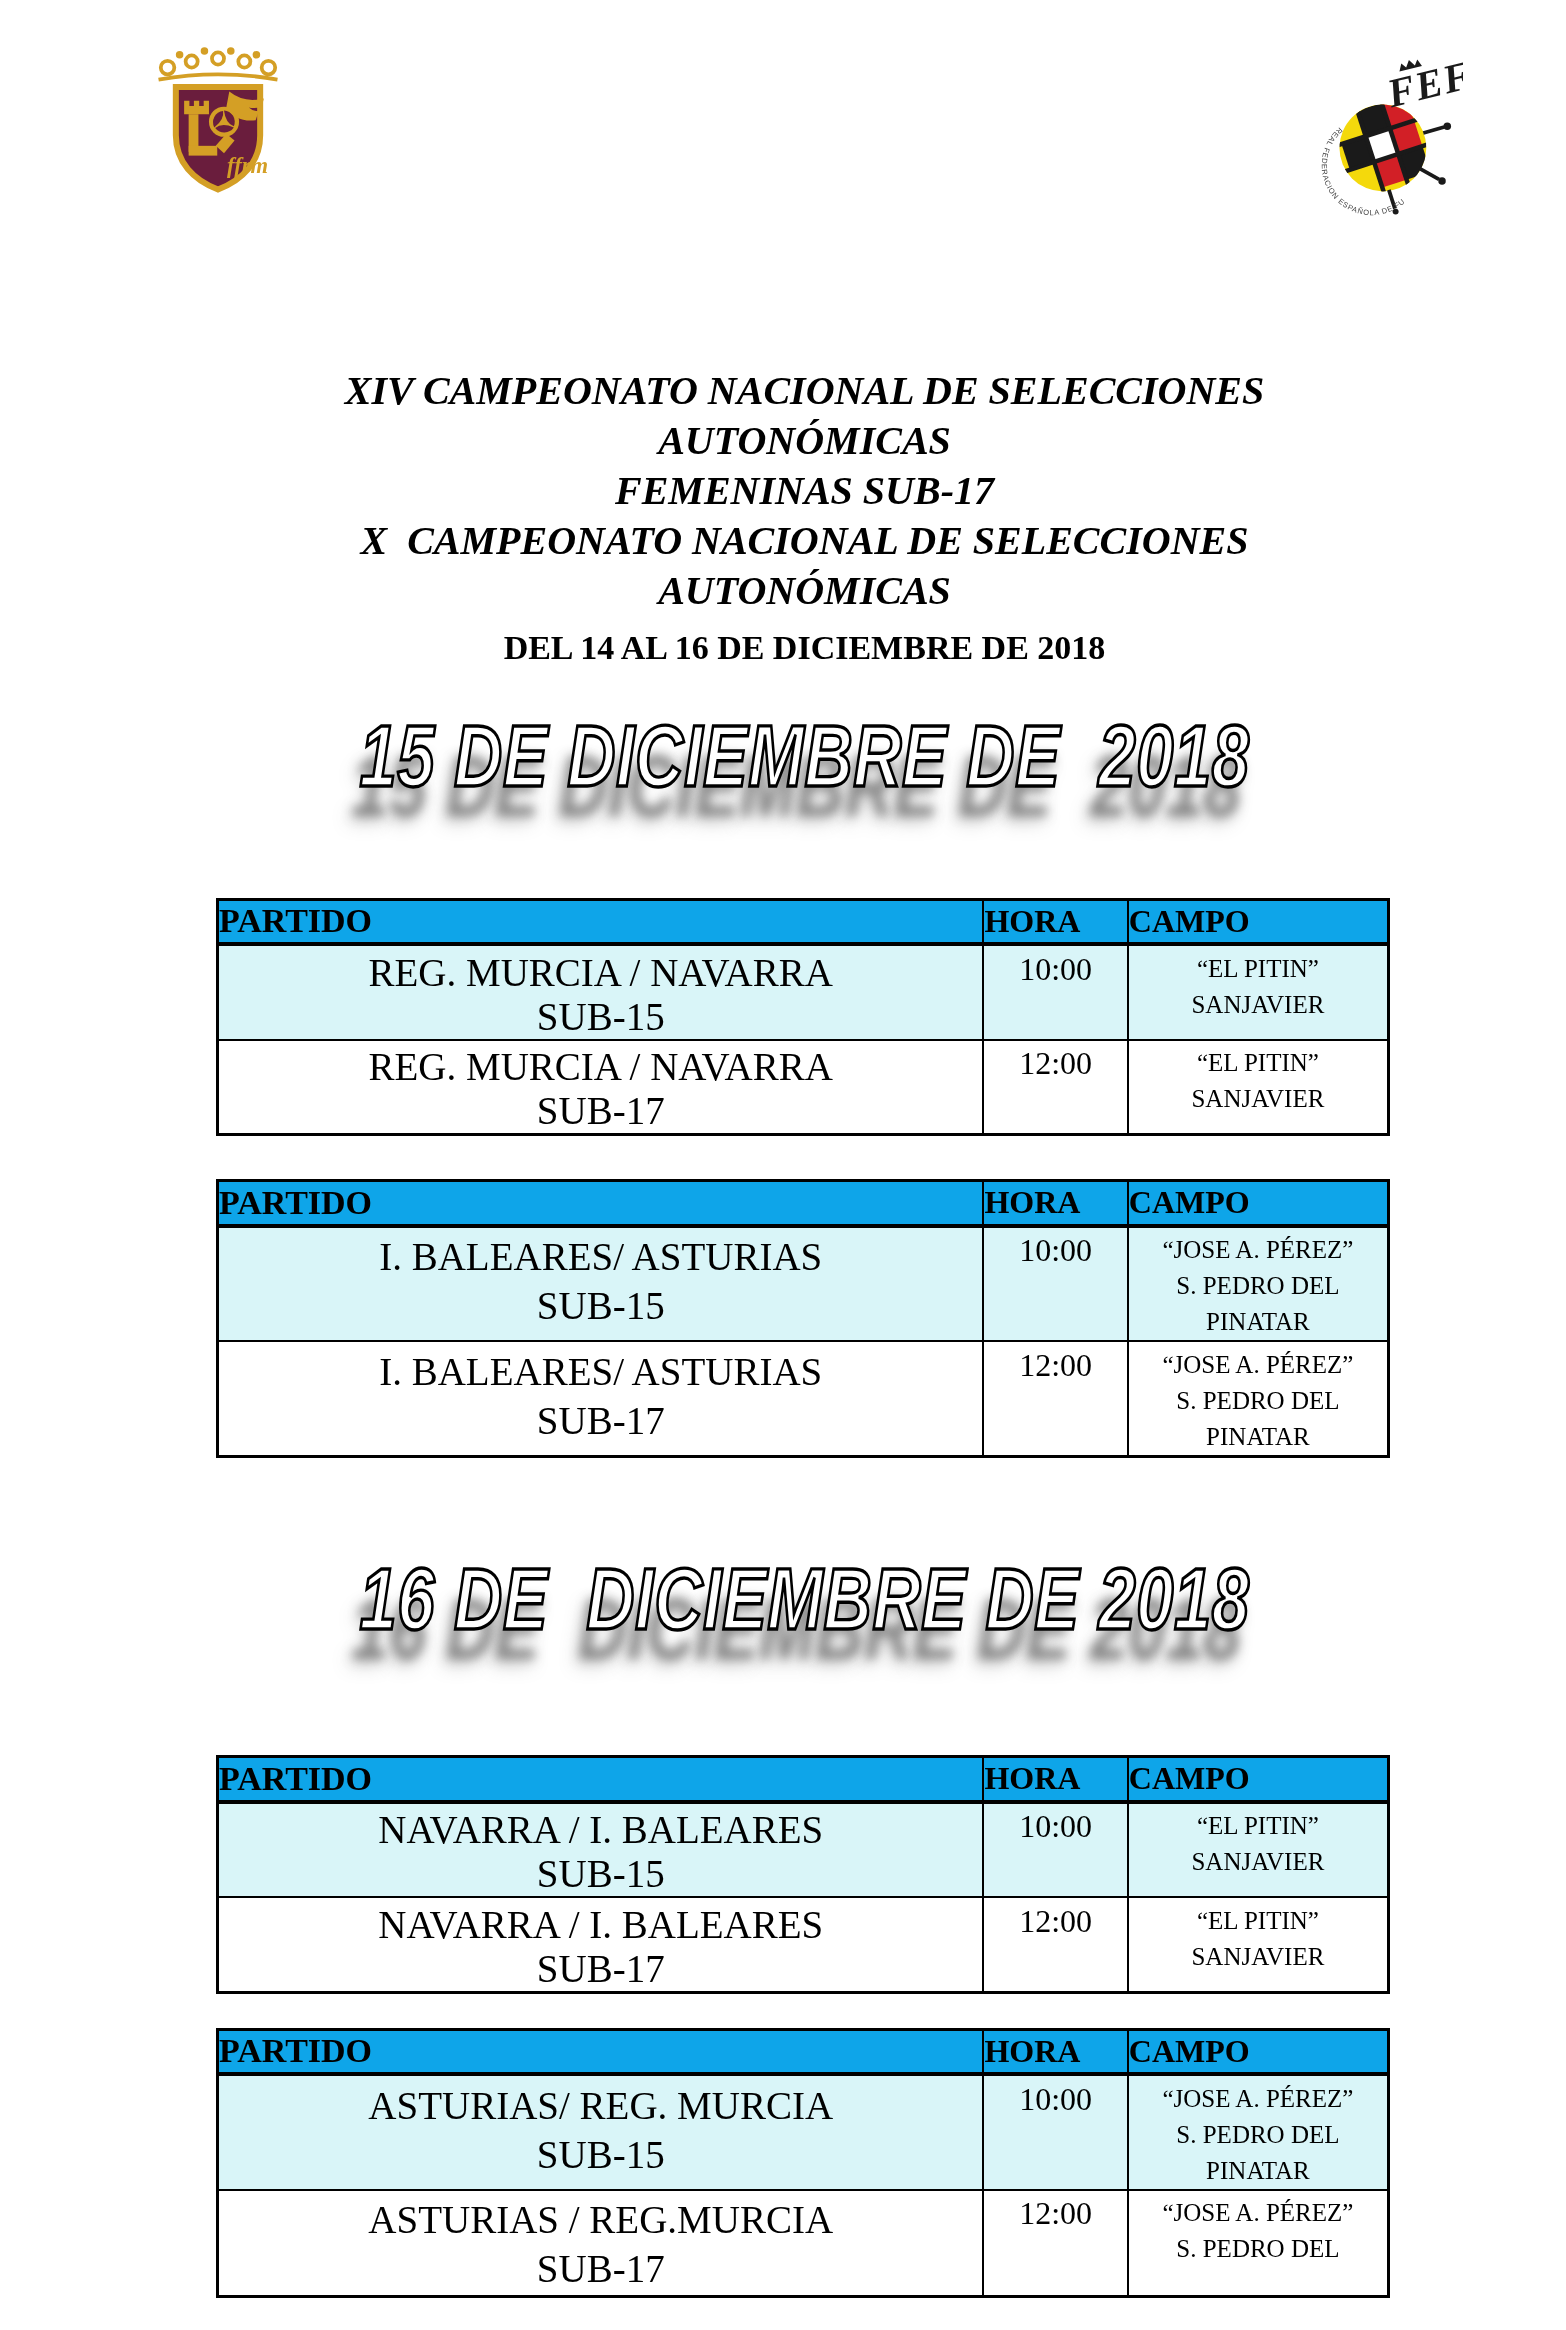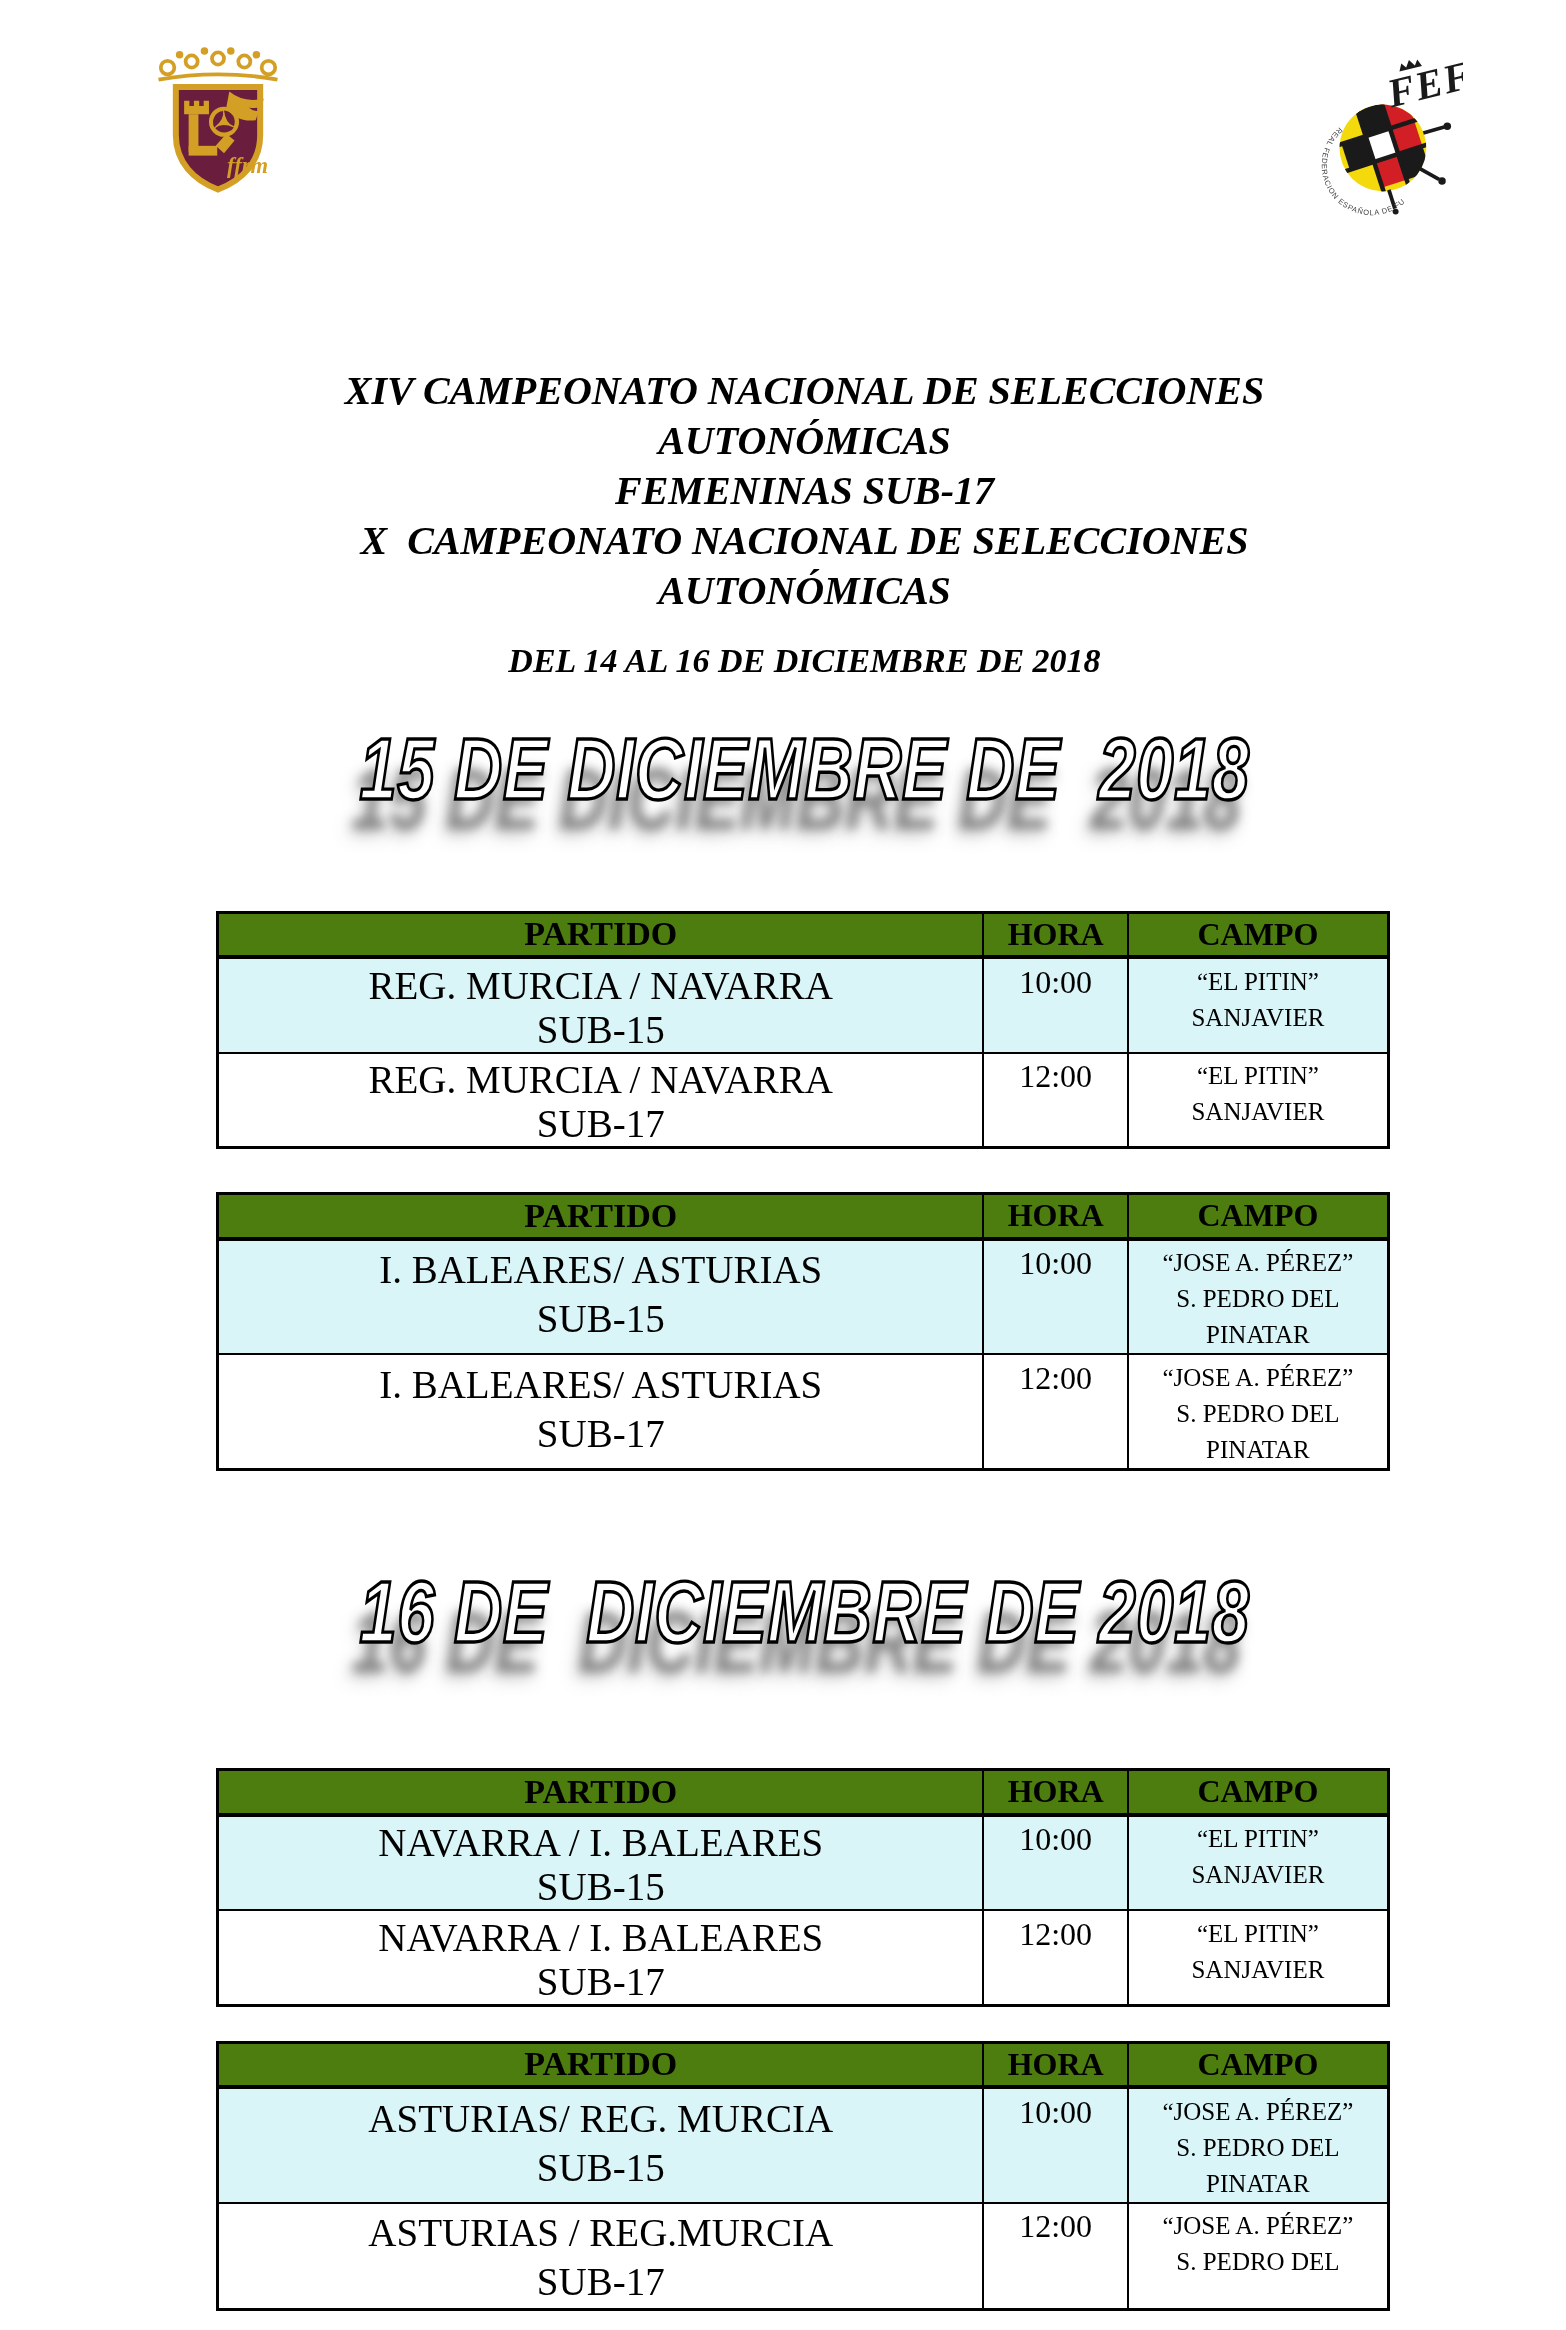--- a/index.html
+++ b/index.html
@@ -21,22 +21,22 @@
   
   .content { width: 1177px; margin-left: 216px; }
 
   .title-block { padding-top: 366px; text-align: center; }
   .title-line {
     font-weight: bold; font-style: italic;
     font-size: 40px; line-height: 50px;
     white-space: pre-wrap;
   }
   .dates-line {
-    margin-top: 26px; text-align: center;
-    font-weight: bold; font-style: italic;
+    margin-top: 13px; text-align: center;
+    font-weight: bold; 
     font-size: 34px; white-space: pre-wrap;
   }
 
   
   .wordart {
     text-align: center;
     font-family: "Liberation Sans", sans-serif;
     font-style: italic; font-weight: bold;
     font-size: 88px; line-height: 1.12;
     letter-spacing: 0.7px; white-space: pre;
@@ -62,25 +62,25 @@
   .t3 { margin-top: 107px; }
   .t4 { margin-top: 34px; }
 
   .c-partido { width: 764px; }
   .c-hora    { width: 144px;  }
   .c-campo   { width: 260px;  }
 
   .match-table th, .match-table td { border: 2.2px solid #000; }
 
   .match-table thead th {
-    background: #4d7c0f;
+    background: #0ea5e9;
     border-bottom: 4.5px solid #000;
     height: 45px;
     vertical-align: middle;
-    text-align: center;
+    text-align: left;
     font-weight: bold;
   }
   th.col-partido { font-size: 34px; }
   th.col-hora, th.col-campo { font-size: 32px; }
 
   .match-table tbody td {
     vertical-align: top;
     text-align: center;
     padding-top: 4.5px;
     background: #ffffff;

